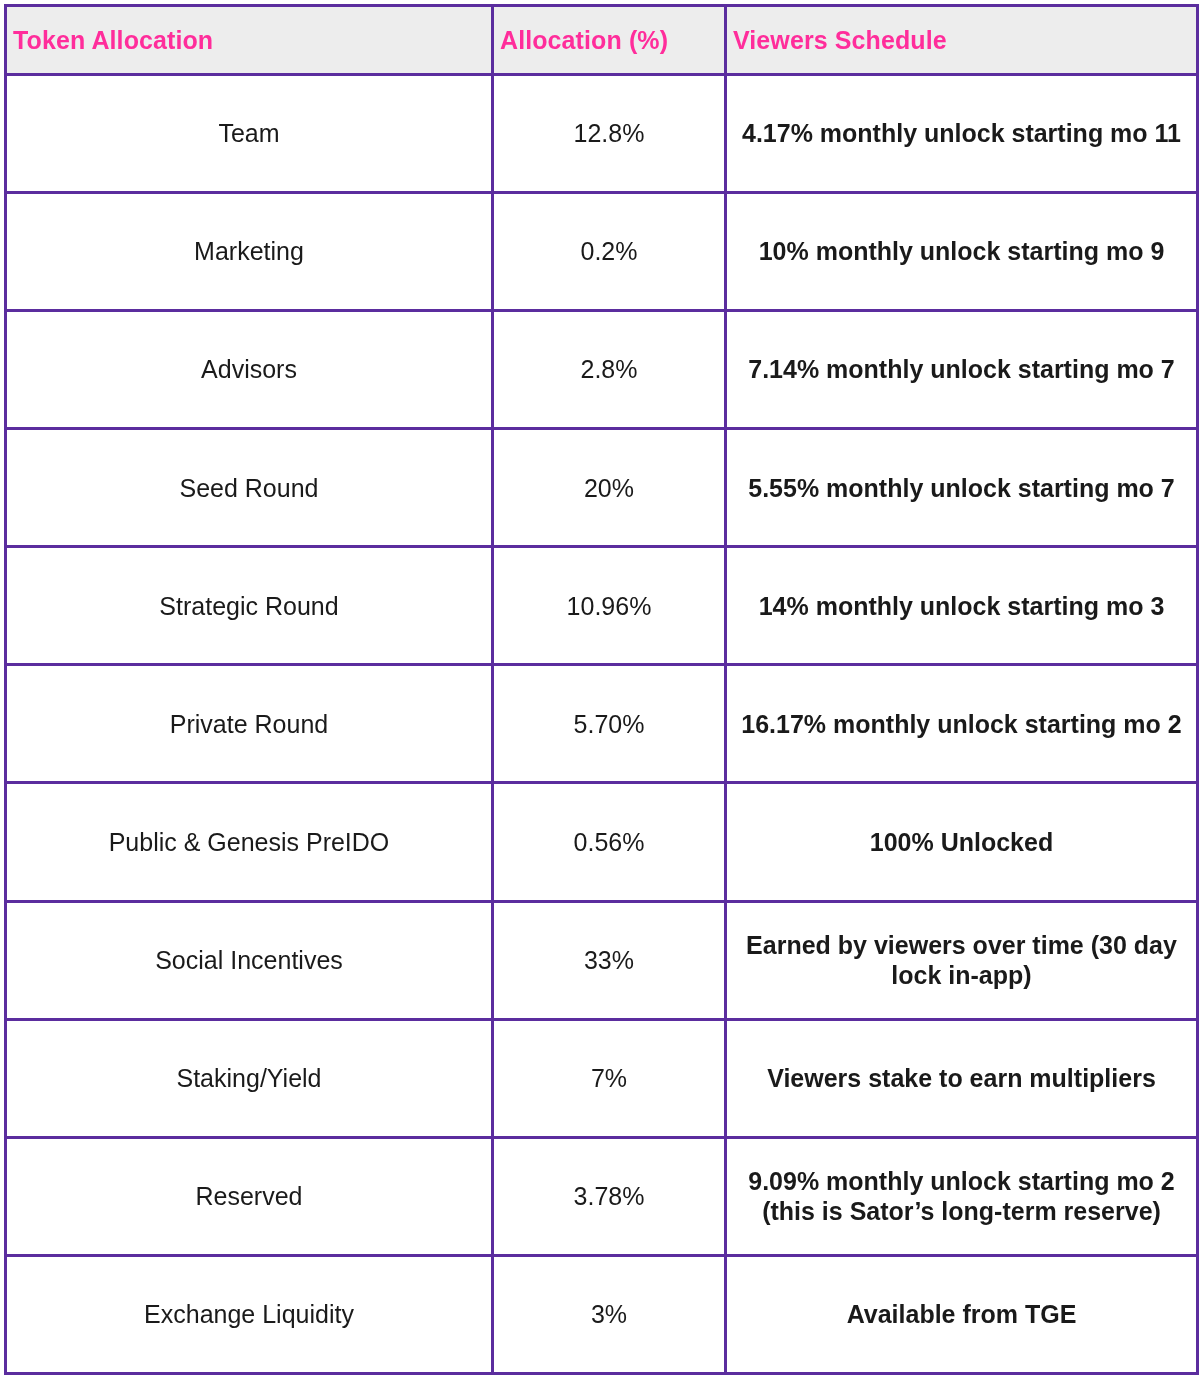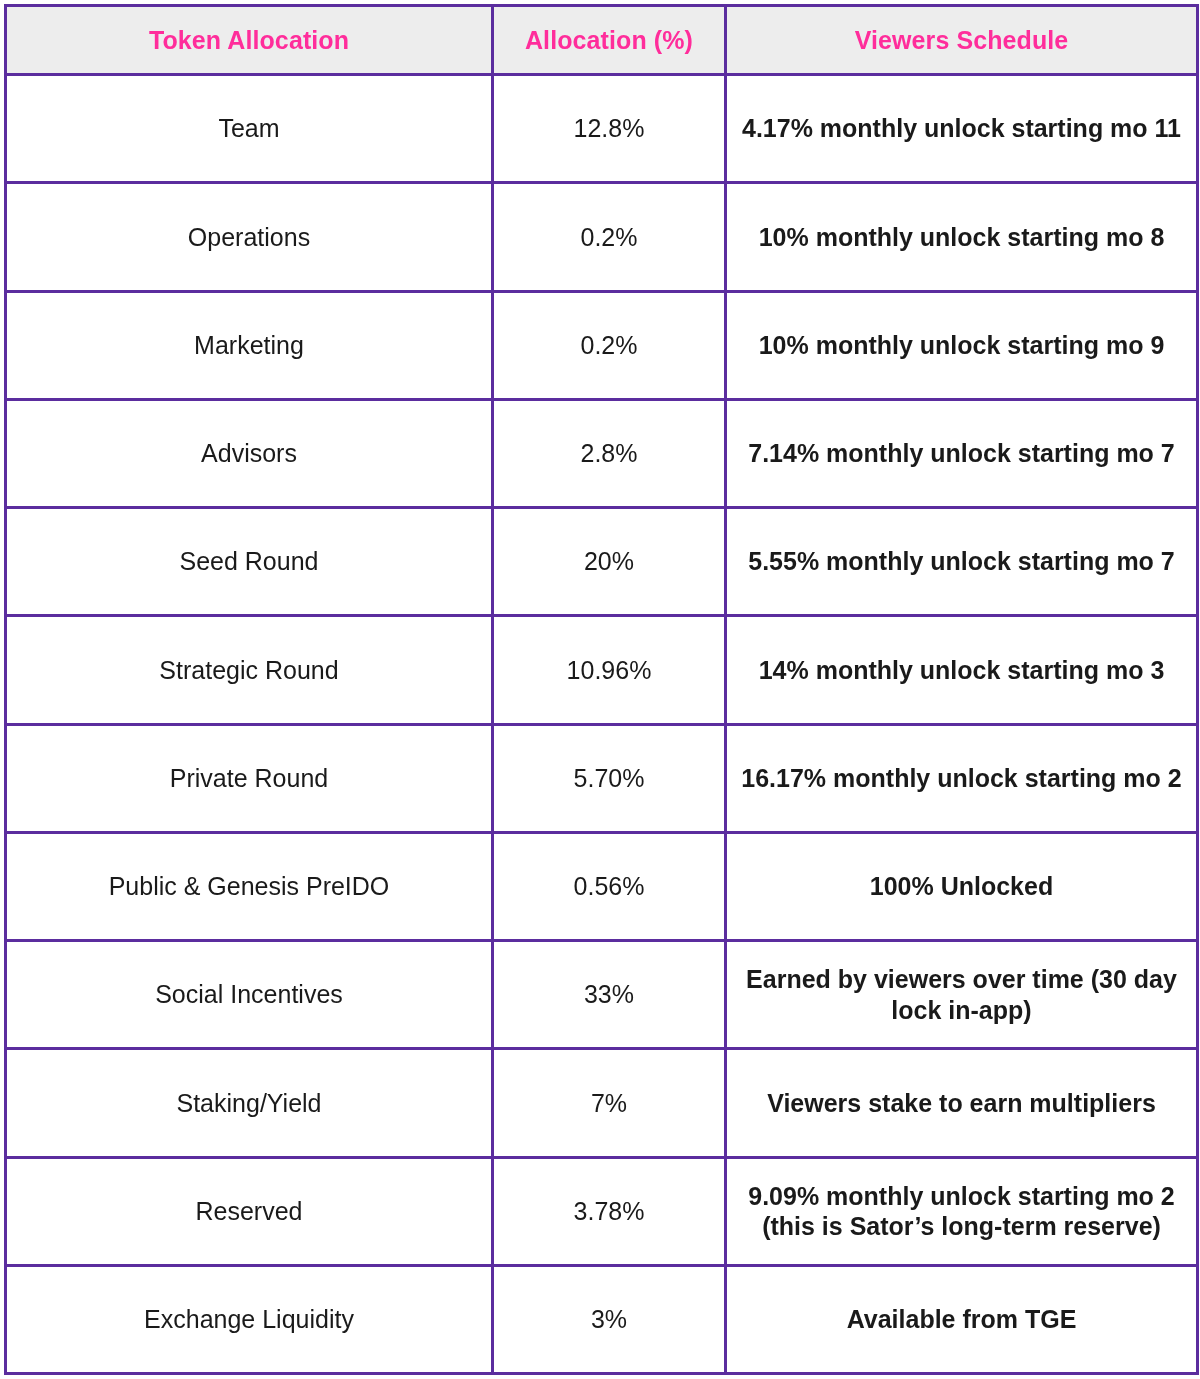--- a/index.html
+++ b/index.html
@@ -32,21 +32,21 @@
   col.col-percentage { width: 233px; }
   col.col-vesting    { width: 472px; }
 
   thead th {
     background: #ededed;
     border: 3px solid #5B2D9E;
     color: #FF2D9B;
     font-weight: bold;
     font-size: 25px;
     letter-spacing: 0.1px;
-    text-align: center;
+    text-align: left;
     vertical-align: middle;
     height: 69px;
     padding: 0 6px;
     box-sizing: border-box;
   }
 
   tbody td {
     background: #ffffff;
     border: 3px solid #5B2D9E;
     color: #1a1a1a;
@@ -81,25 +81,20 @@
         <th>Token Allocation</th>
         <th>Allocation (%)</th>
         <th>Viewers Schedule</th>
       </tr>
     </thead>
     <tbody id="table-body">
         <tr>
           <td class="cell-allocation">Team</td>
           <td class="cell-percentage">12.8%</td>
           <td class="cell-vesting">4.17% monthly unlock starting mo 11</td>
-        </tr>
-        <tr>
-          <td class="cell-allocation">Operations</td>
-          <td class="cell-percentage">0.2%</td>
-          <td class="cell-vesting">10% monthly unlock starting mo 8</td>
         </tr>
         <tr>
           <td class="cell-allocation">Marketing</td>
           <td class="cell-percentage">0.2%</td>
           <td class="cell-vesting">10% monthly unlock starting mo 9</td>
         </tr>
         <tr>
           <td class="cell-allocation">Advisors</td>
           <td class="cell-percentage">2.8%</td>
           <td class="cell-vesting">7.14% monthly unlock starting mo 7</td>

